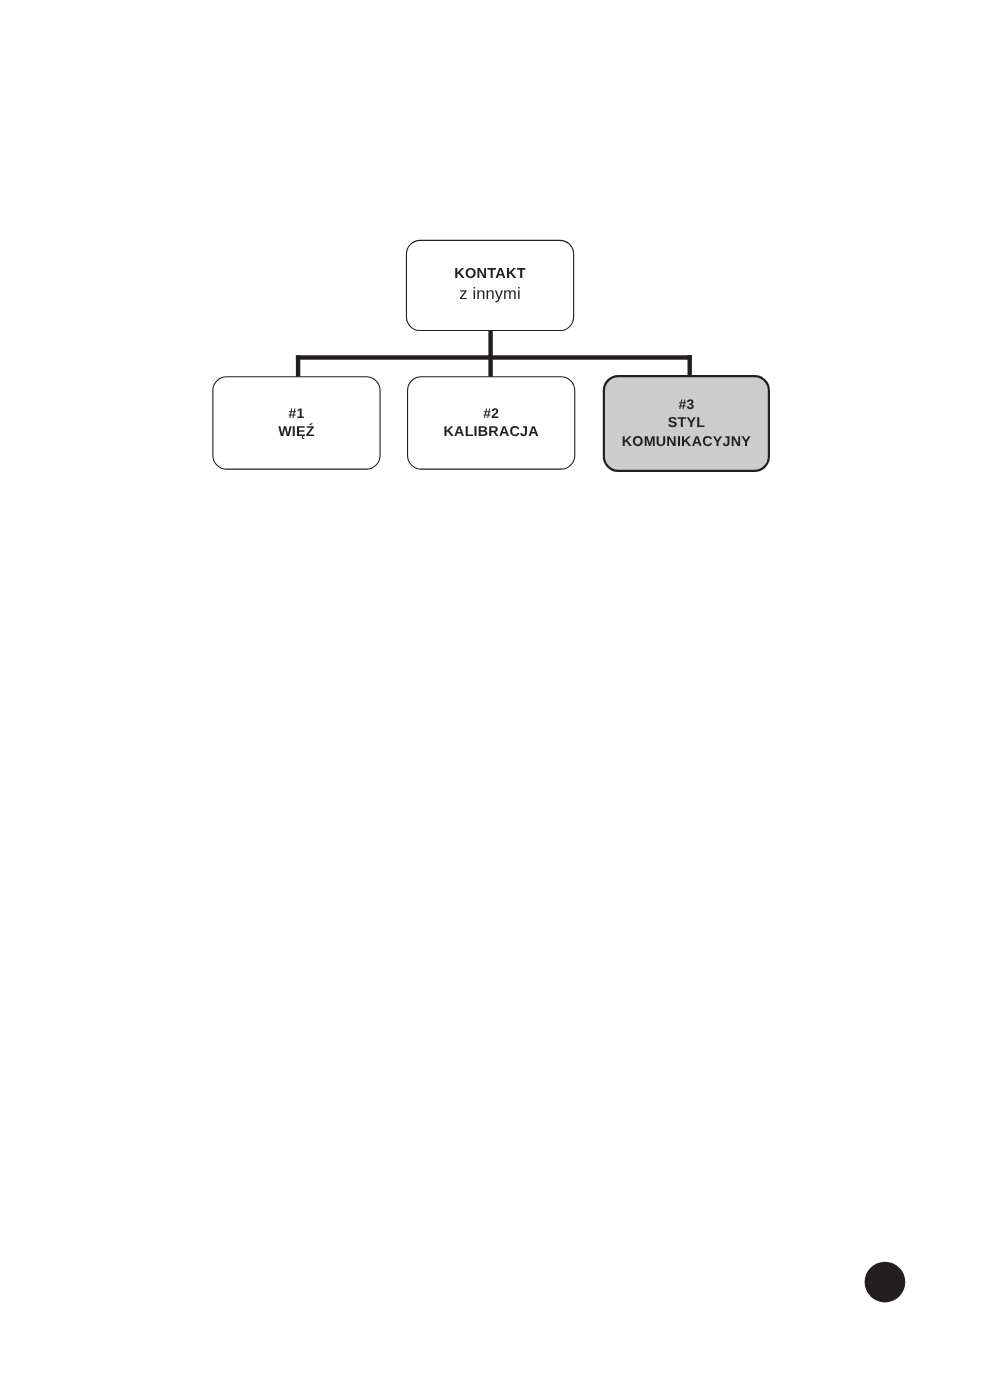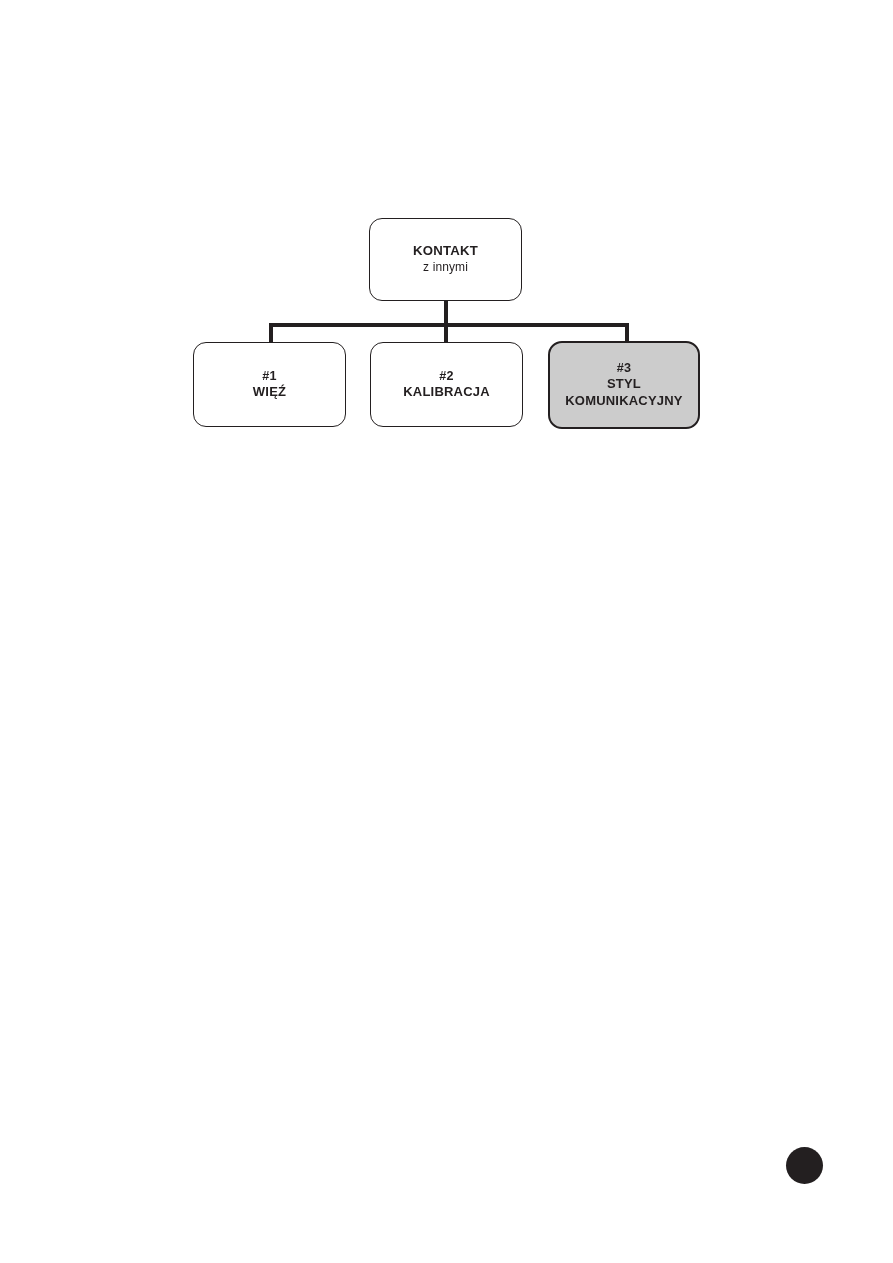--- a/index.html
+++ b/index.html
@@ -55,21 +55,21 @@
     border-width: 2px;
     border-radius: 14px;
   }
 
   .node-title {
     font-size: 13.2px;
     font-weight: bold;
     letter-spacing: 0.2px;
   }
   .node-sub {
-    font-size: 12px;
+    font-size: 15px;
     font-weight: normal;
     letter-spacing: 0.1px;
   }
   .node-num {
     font-size: 12.6px;
     font-weight: bold;
     letter-spacing: 0.2px;
   }
   .node-label {
     font-size: 13px;

